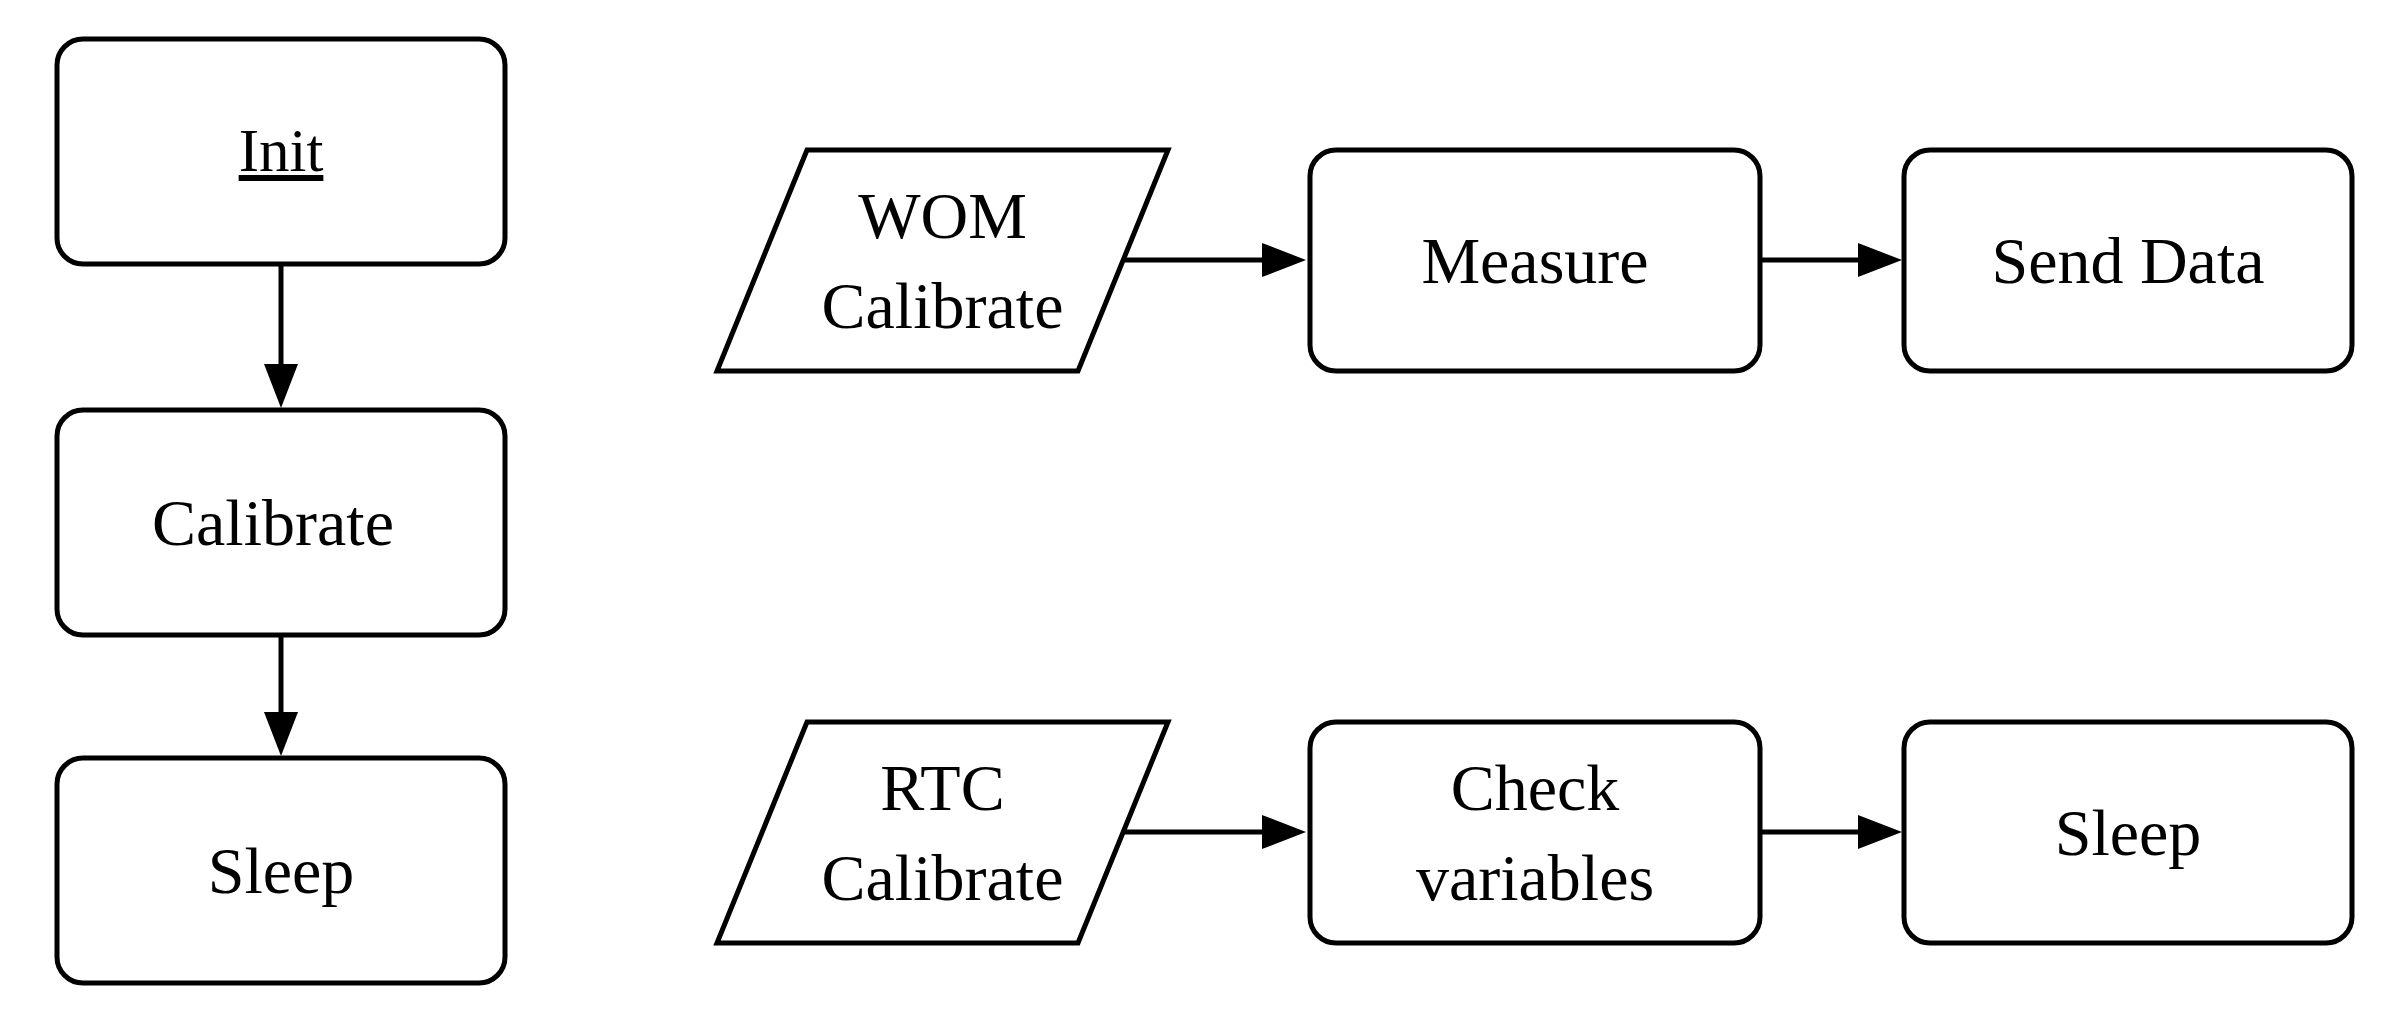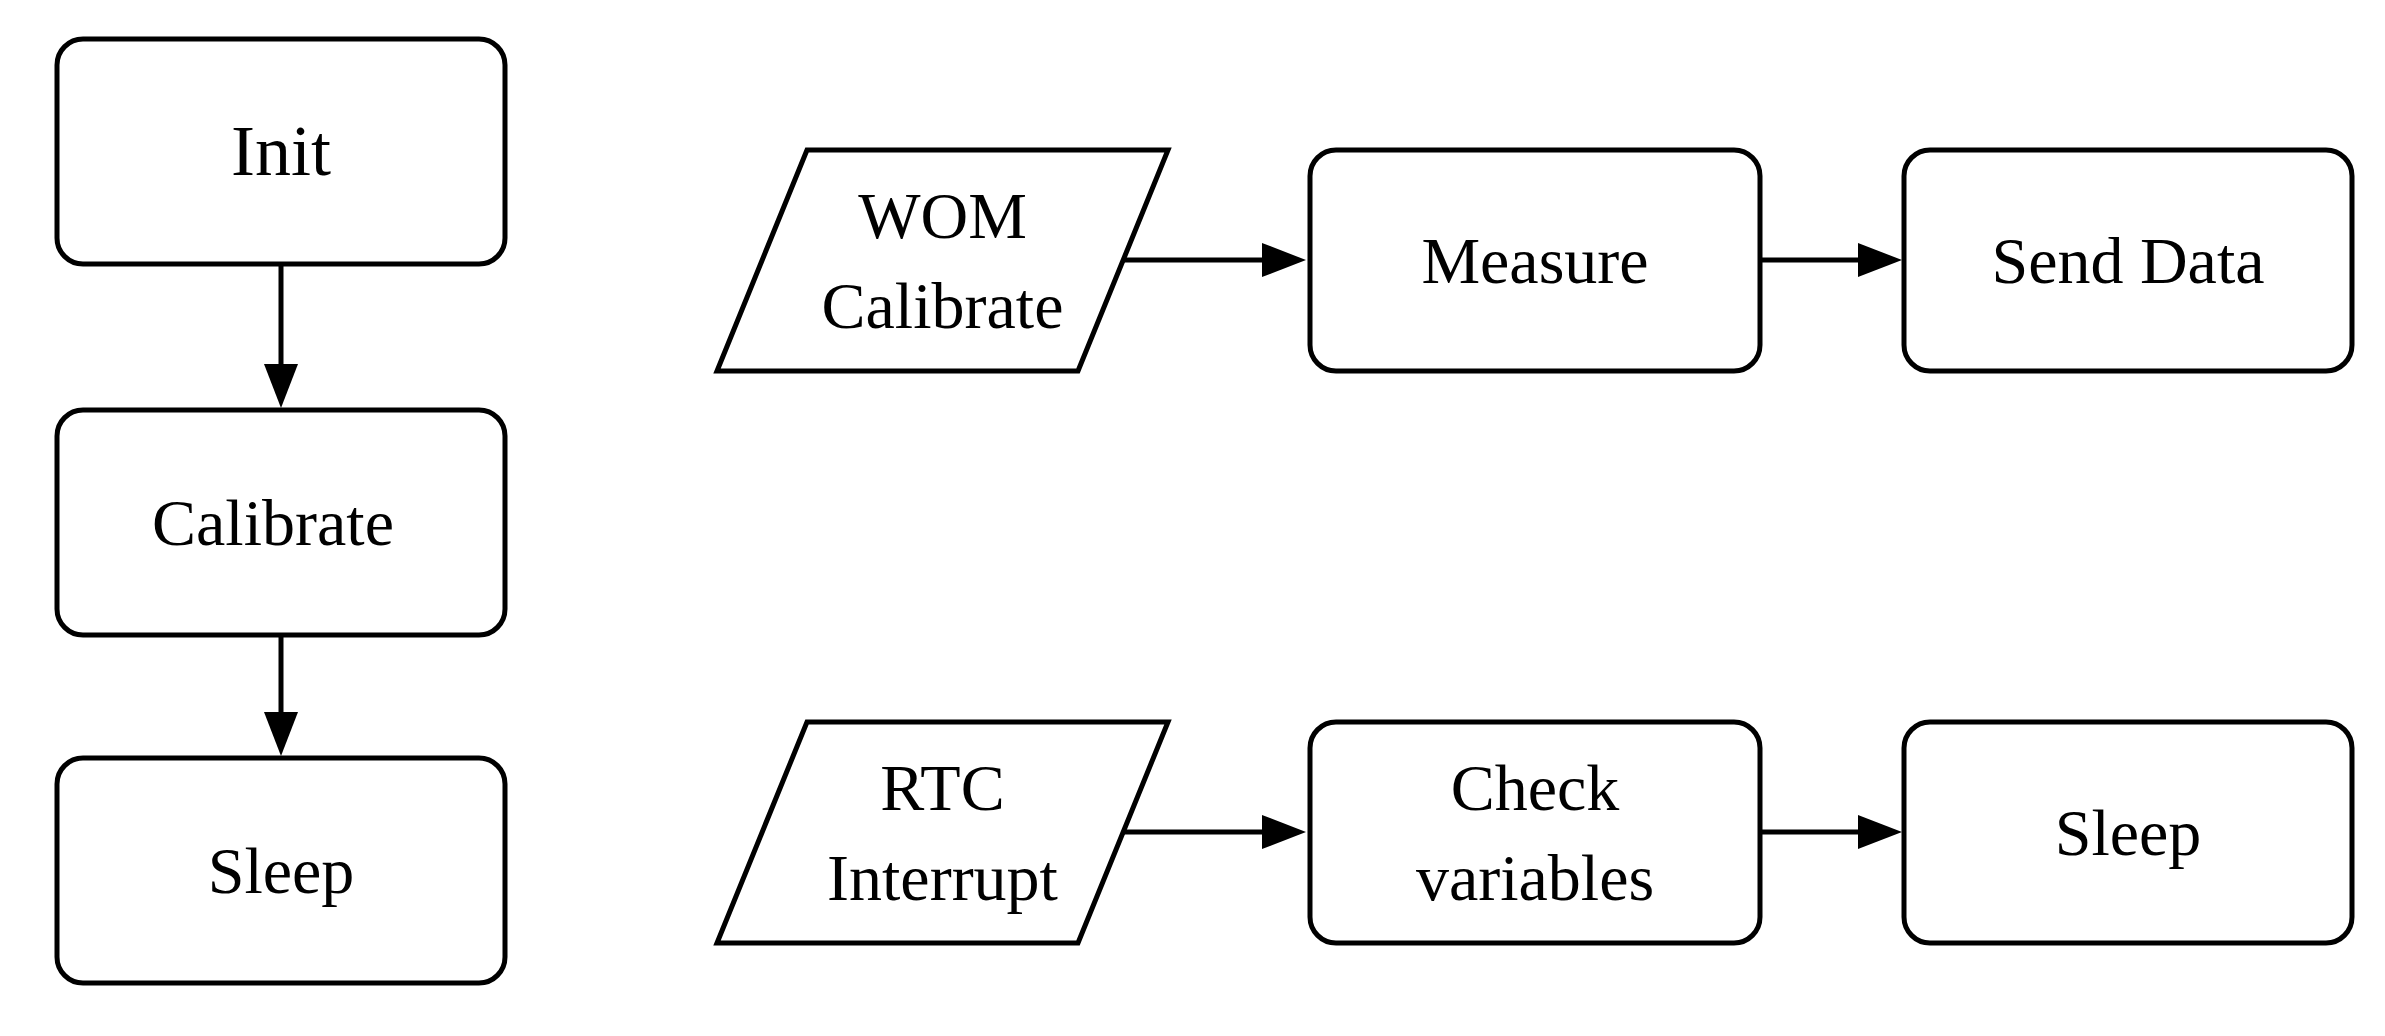--- a/index.html
+++ b/index.html
@@ -73,26 +73,26 @@
       <g>
         <line x1="1123" y1="832" x2="1262" y2="832" stroke="#000000" stroke-width="5"></line>
         <polygon points="1306,832 1262,849 1262,815" fill="#000000"></polygon>
       </g>
       <g>
         <line x1="1760" y1="832" x2="1858" y2="832" stroke="#000000" stroke-width="5"></line>
         <polygon points="1902,832 1858,849 1858,815" fill="#000000"></polygon>
       </g>
     </svg>
   <div class="label-layer" id="label-layer">
-      <div class="node-label" style="left: 57px; top: 39px; width: 448px; height: 225px; font-size: 72px;">Init</div>
+      <div class="node-label" style="left: 57px; top: 39px; width: 448px; height: 225px; font-size: 61px; text-decoration: underline;">Init</div>
       <div class="node-label" style="left: 49px; top: 410px; width: 448px; height: 225px; font-size: 66px;">Calibrate</div>
       <div class="node-label" style="left: 57px; top: 758px; width: 448px; height: 225px; font-size: 66px;">Sleep</div>
       <div class="node-label" style="left: 717px; top: 150px; width: 451px; height: 221px; font-size: 66px;">WOM
 Calibrate</div>
       <div class="node-label" style="left: 1310px; top: 150px; width: 450px; height: 221px; font-size: 66px;">Measure</div>
       <div class="node-label" style="left: 1904px; top: 150px; width: 448px; height: 221px; font-size: 66px;">Send Data</div>
       <div class="node-label" style="left: 717px; top: 722px; width: 451px; height: 221px; font-size: 66px;">RTC
-Interrupt</div>
+Calibrate</div>
       <div class="node-label" style="left: 1310px; top: 722px; width: 450px; height: 221px; font-size: 66px; text-align: center;">Check
 variables</div>
       <div class="node-label" style="left: 1904px; top: 722px; width: 448px; height: 221px; font-size: 66px;">Sleep</div>
     </div>
 </div>
 
 </body></html>

